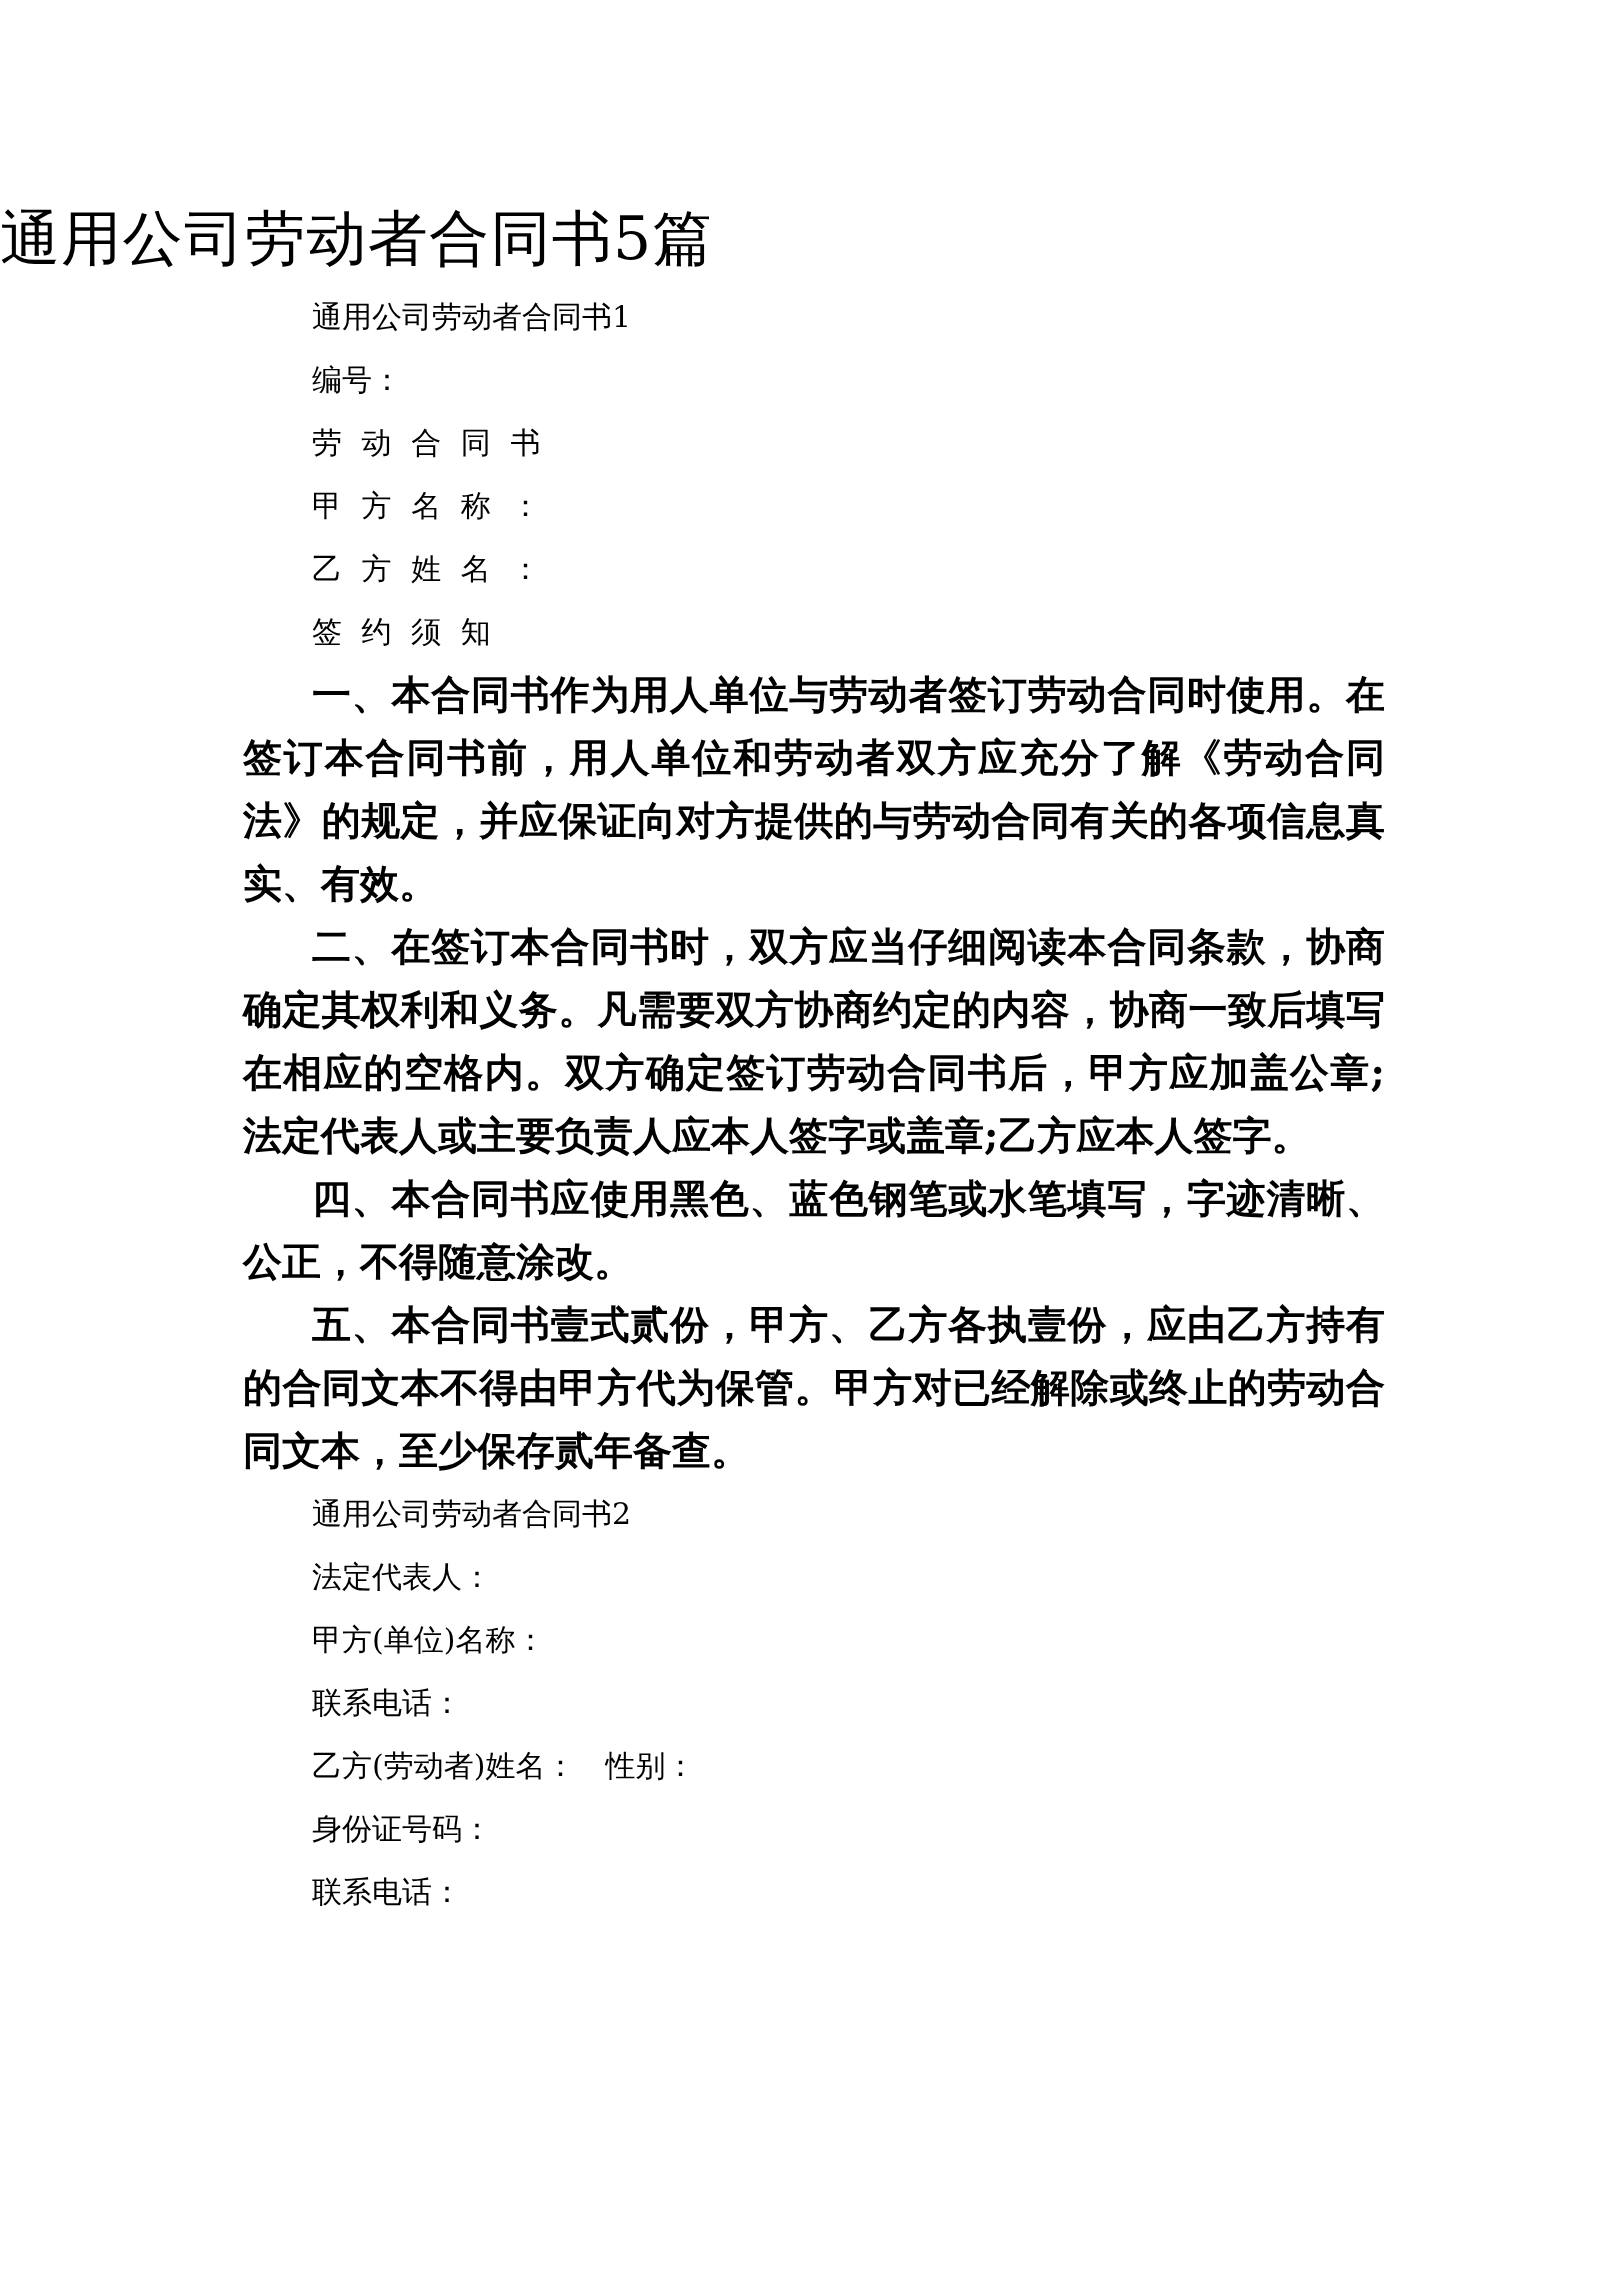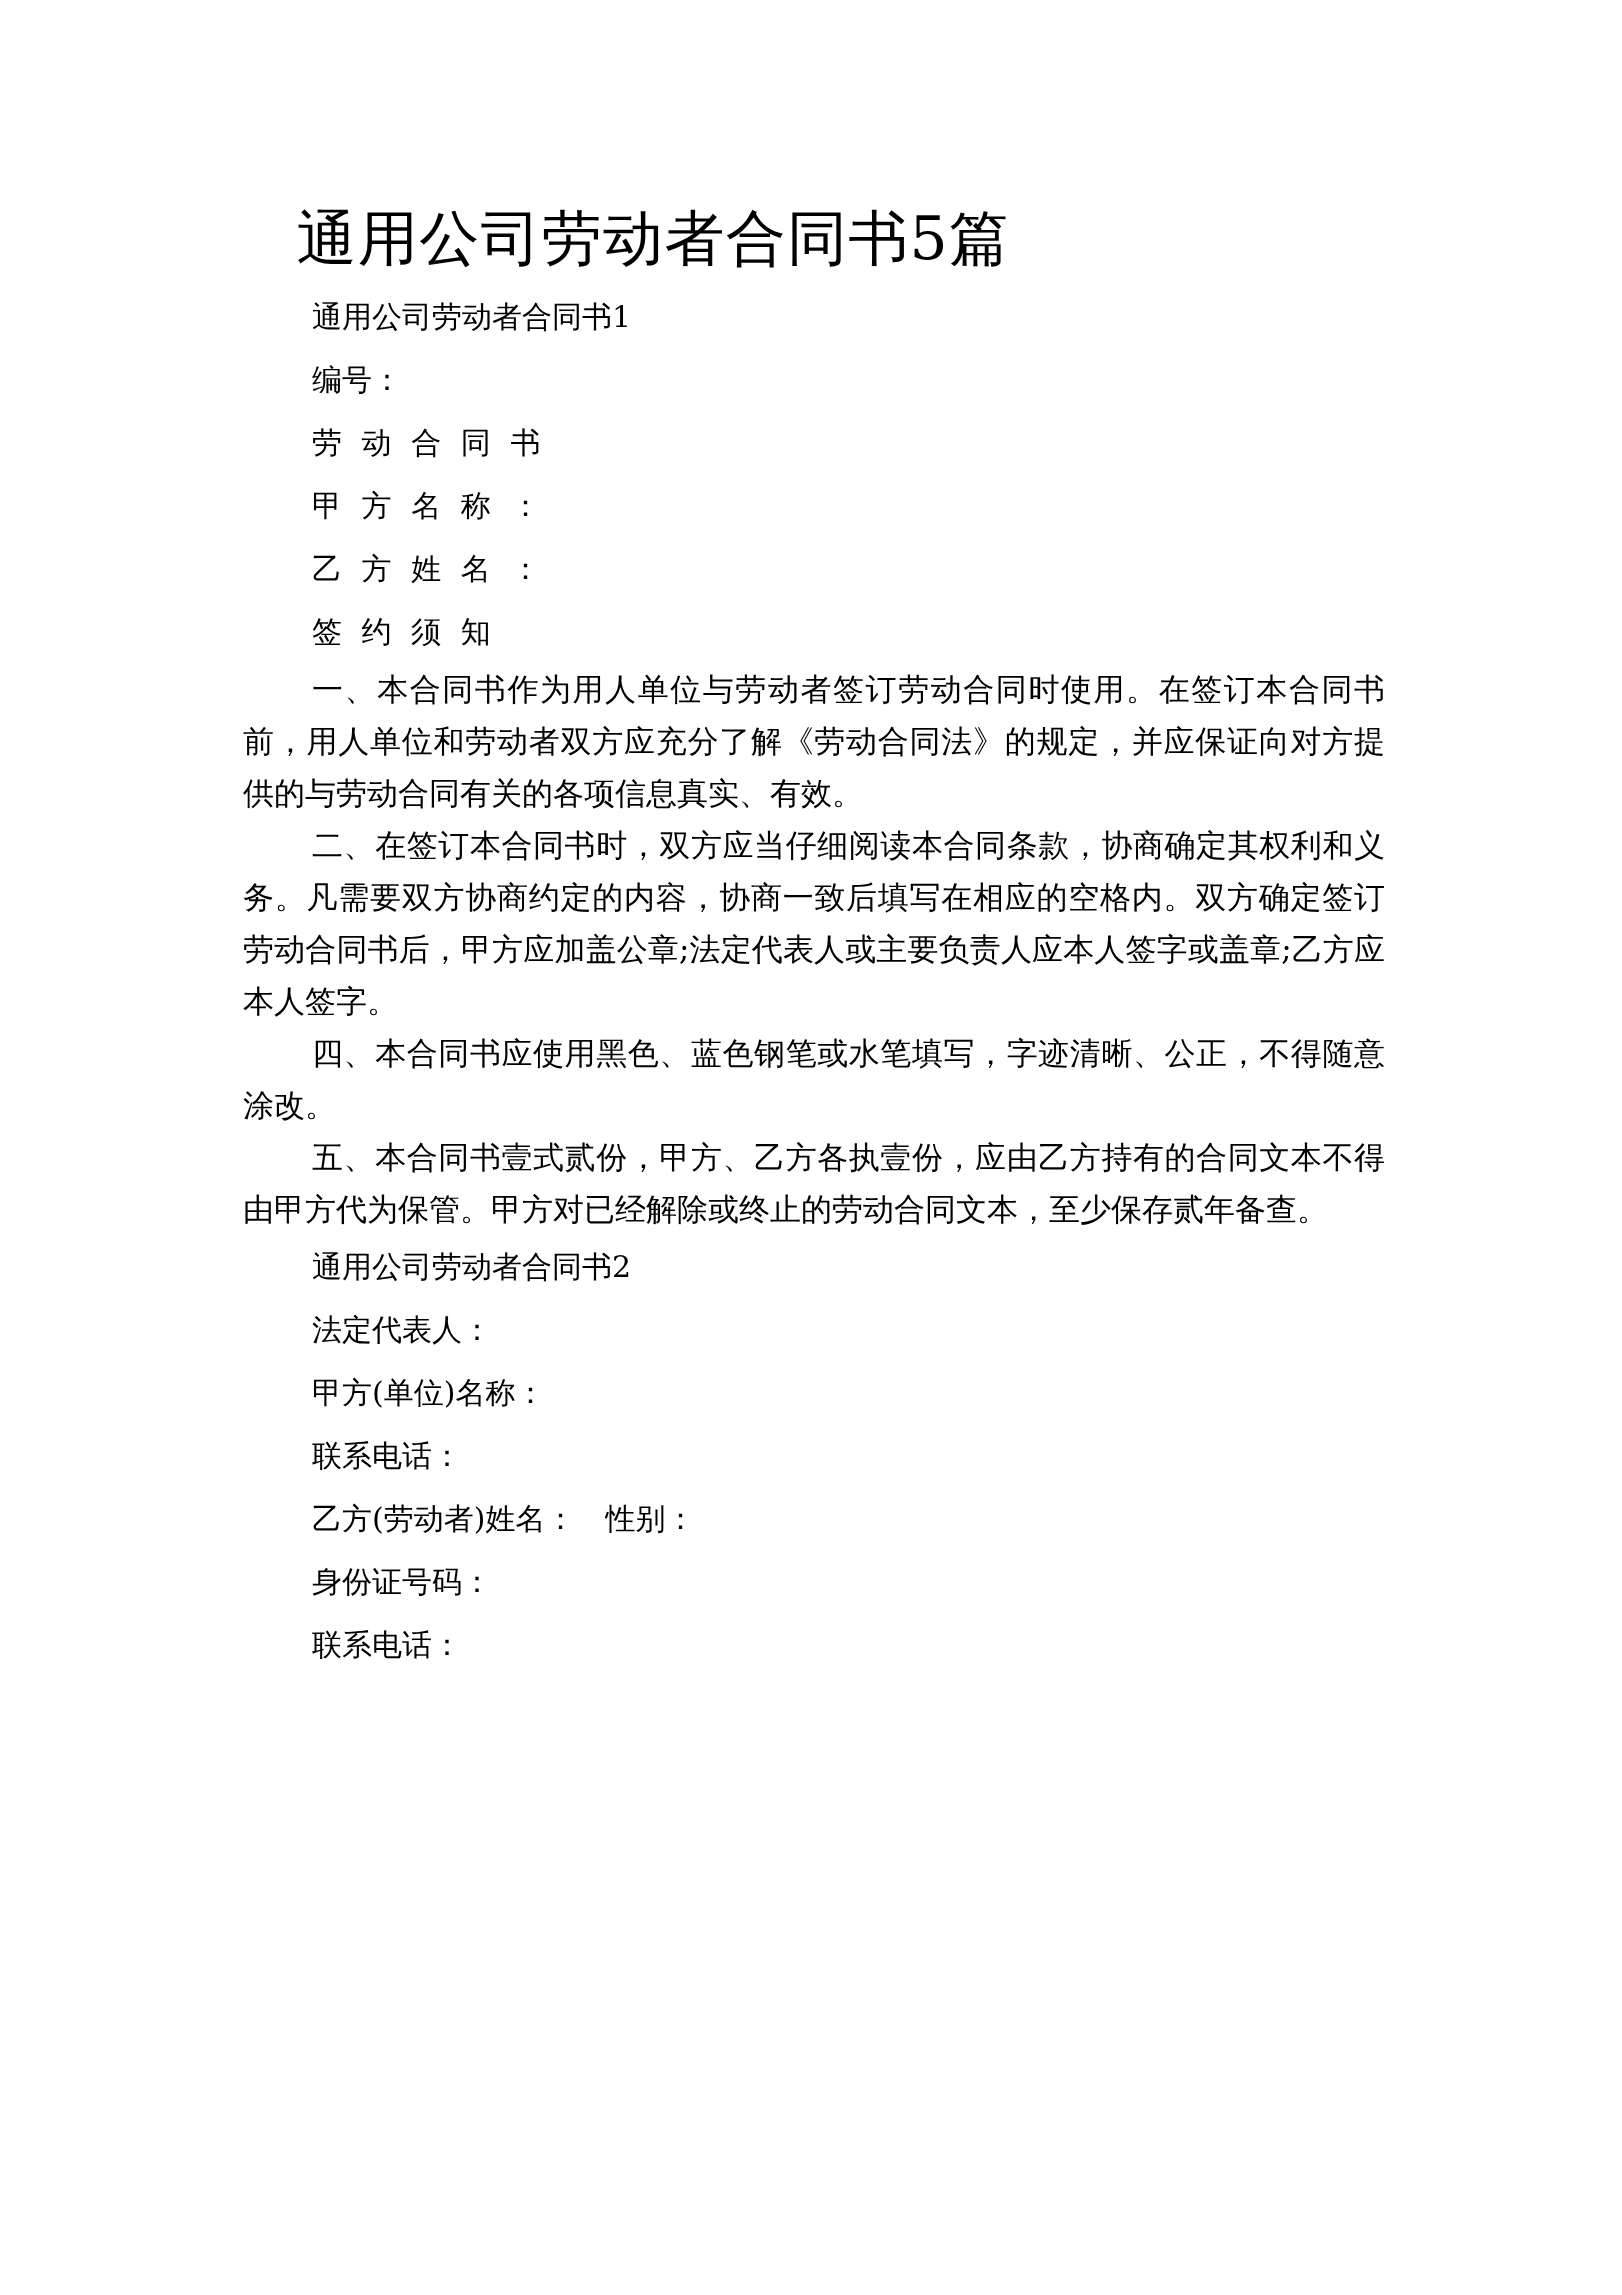--- a/index.html
+++ b/index.html
@@ -1,26 +1,26 @@
 <!DOCTYPE html>
 <html style="font-size:10.5px"><head>
 <meta charset="utf-8">
 <style>
   html, body { margin: 0; padding: 0; background: #ffffff; }
   body { width: 1623px; height: 2295px; position: relative; overflow: hidden;
          font-family: "DejaVu Serif", "Liberation Serif", serif; color: #000; }
   .page { position: absolute; left: 0; top: 0; width: 1623px; height: 2295px; background: #fff; }
-  .title { position: absolute; top: 196px; left: 0; width: 1307px; text-align: center;
+  .title { position: absolute; top: 196px; left: 0; width: 1307px; text-align: left;
            font-size: 60px; line-height: 85px; letter-spacing: 1.3px; font-weight: normal; }
   .body { position: absolute; left: 243px; top: 285px; width: 1142px; }
   .line { font-size: 30px; line-height: 63px; height: 63px; white-space: nowrap; }
   .indent { padding-left: 69px; }
   .spaced { letter-spacing: 19.6px; }
-  .para { font-size: 31px; line-height: 52px; text-indent: 69px; text-align: justify;
-          text-align-last: left; margin: 0; }
+  .para { font-size: 39px; line-height: 63px; text-indent: 69px; text-align: justify;
+          text-align-last: left; margin: 0; font-weight: bold; }
 </style>
 </head>
 <body>
 
 <div class="page">
   <div class="title">通用公司劳动者合同书5篇</div>
 
   <div class="body">
     <div class="line indent">通用公司劳动者合同书1</div>
     <div class="line indent">编号：</div>

